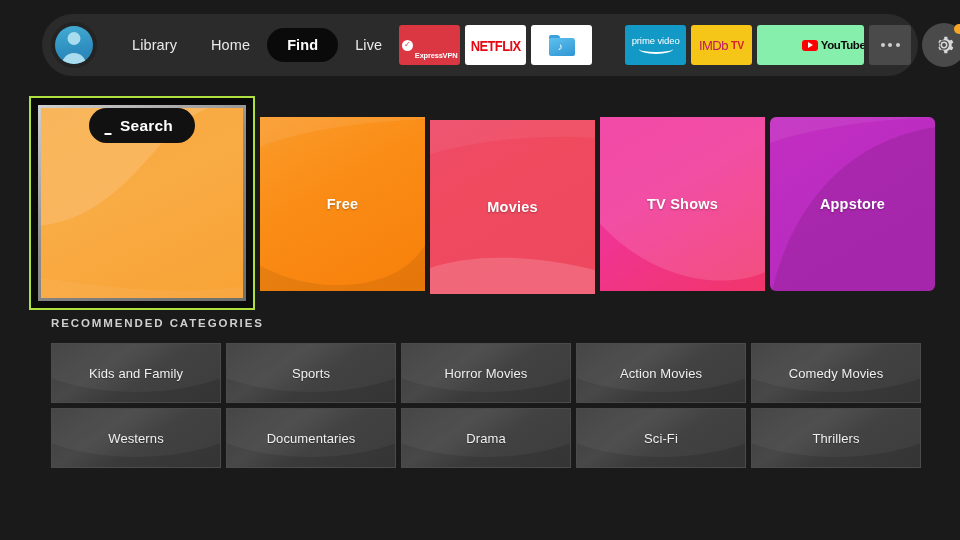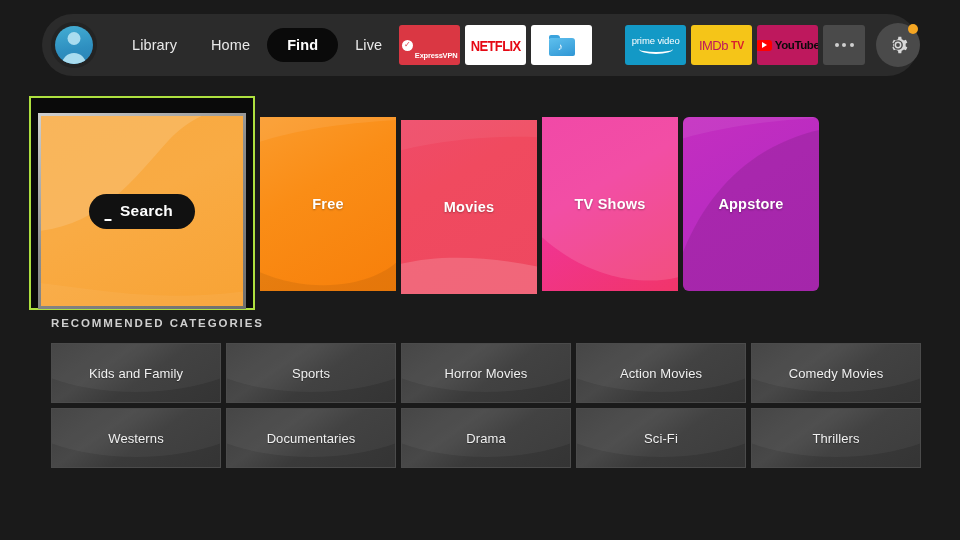--- a/index.html
+++ b/index.html
@@ -175,21 +175,21 @@
   .app-prime .smile {
     width: 34px; height: 8px;
     border-bottom: 2.4px solid #ffffff;
     border-radius: 0 0 50% 50%;
     margin-top: -1px;
   }
   .app-imdb { background: #f5c518; }
   .app-imdb .imdb-row { display: flex; align-items: center; gap: 3px; }
   .app-imdb .imdb-t { color: #be185d; font-size: 13px; font-weight: normal; letter-spacing: -.5px; }
   .app-imdb .imdb-tv { color: #d9202d; font-size: 10.5px; font-weight: bold; }
-  .app-youtube { background: #be185d; }
+  .app-youtube { background: #86efac; padding-left: 46px; }
   .app-youtube .yt-row { display: flex; align-items: center; gap: 3px; }
   .app-youtube .yt-btn {
     width: 16px; height: 11px;
     background: #ff0000;
     border-radius: 3px;
     display: flex; align-items: center; justify-content: center;
   }
   .app-youtube .yt-tri {
     width: 0; height: 0;
     border-left: 5px solid #ffffff;
@@ -229,21 +229,21 @@
   }
 
   
   .tiles {
     position: absolute;
     left: 29px;
     top: 96px;
   }
   .tile-row { display: flex; align-items: flex-start; }
   .tile {
-    width: 136px;
+    width: 165px;
     height: 174px;
     position: relative;
     overflow: hidden;
     display: flex;
     align-items: center;
     justify-content: center;
   }
   .tile .label {
     position: relative;
     z-index: 3;
@@ -273,23 +273,22 @@
   .tile-selected-inner {
     width: 100%;
     height: 100%;
     box-sizing: border-box;
     border: 3px solid;
     border-image: linear-gradient(150deg,#cfcfcf,#8d8d8d 45%,#6e6e6e) 1;
     position: relative;
     overflow: hidden;
     background: linear-gradient(155deg, #f9a93f 0%, #f9ab44 45%, #f8a335 100%);
     display: flex;
-    align-items: center;
+    align-items: flex-start;
     justify-content: center;
-    margin-top: 8px;
   }
   .search-pill {
     position: relative;
     z-index: 3;
     background: #111111;
     border-radius: 20px;
     height: 35px;
     padding: 0 22px 0 14px;
     display: flex;
     align-items: center;

